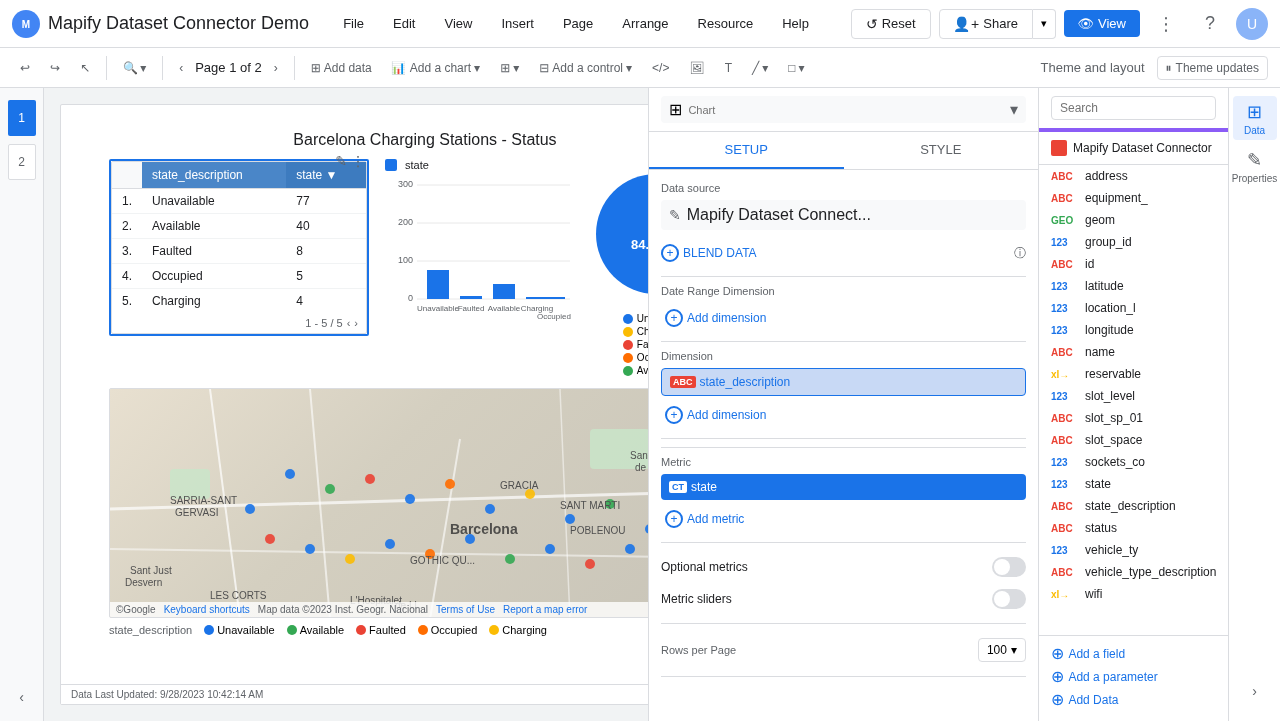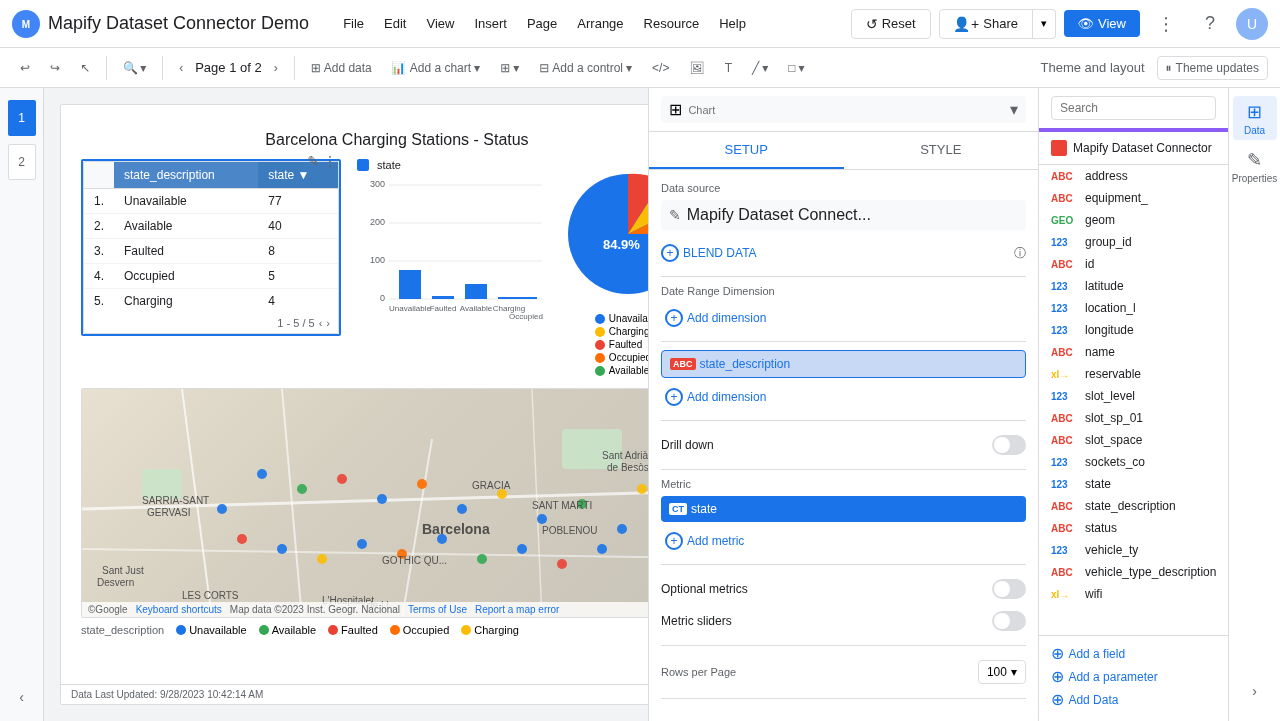--- a/index.html
+++ b/index.html
@@ -5,21 +5,21 @@
     * { box-sizing: border-box; margin: 0; padding: 0; font-family: 'Arial', sans-serif; }
     body { background: #f1f3f4; width: 1280px; height: 721px; overflow: hidden; display: flex; flex-direction: column; }
 
     
     .top-bar {
       display: flex; align-items: center; background: #fff; border-bottom: 1px solid #dadce0;
       padding: 0 12px; height: 48px; gap: 8px;
     }
     .app-logo { width: 28px; height: 28px; background: #4285f4; border-radius: 50%; display: flex; align-items: center; justify-content: center; color: #fff; font-size: 14px; font-weight: bold; flex-shrink: 0; }
     .app-title { font-size: 18px; color: #202124; font-weight: 500; flex-shrink: 0; margin-right: 16px; }
-    .top-menu { display: flex; gap: 0; }
+    .top-menu { display: flex; gap: 9px; }
     .top-menu-item { padding: 4px 10px; font-size: 13px; color: #202124; cursor: pointer; border-radius: 4px; }
     .top-actions { margin-left: auto; display: flex; align-items: center; gap: 8px; }
     .btn-reset { display: flex; align-items: center; gap: 4px; padding: 6px 14px; border: 1px solid #dadce0; border-radius: 4px; background: #fff; font-size: 13px; cursor: pointer; color: #202124; }
     .btn-share { display: flex; align-items: center; gap: 4px; padding: 6px 14px; border: 1px solid #dadce0; border-radius: 4px; background: #fff; font-size: 13px; cursor: pointer; color: #202124; }
     .btn-share-arrow { padding: 6px 8px; border: 1px solid #dadce0; border-left: none; border-radius: 0 4px 4px 0; background: #fff; cursor: pointer; font-size: 11px; }
     .btn-view { display: flex; align-items: center; gap: 4px; padding: 6px 14px; background: #1a73e8; color: #fff; border: none; border-radius: 4px; font-size: 13px; cursor: pointer; }
     .icon-btn { width: 36px; height: 36px; border-radius: 50%; display: flex; align-items: center; justify-content: center; cursor: pointer; color: #5f6368; font-size: 18px; }
     .avatar { width: 32px; height: 32px; border-radius: 50%; background: #8ab4f8; display: flex; align-items: center; justify-content: center; color: #fff; font-size: 14px; cursor: pointer; }
 
     
@@ -229,21 +229,21 @@
   <div class="page-sidebar">
     <div class="page-thumb" style="background:#1a73e8; color:#fff; font-size:12px; width:28px; height:36px; display:flex; align-items:center; justify-content:center; border-radius:2px;">1</div>
     <div class="page-thumb inactive" style="background:#fff; color:#5f6368; border:1px solid #dadce0; font-size:12px; width:28px; height:36px; display:flex; align-items:center; justify-content:center; border-radius:2px;">2</div>
     <div style="flex:1;"></div>
     <div class="toolbar-btn" style="font-size:14px;">‹</div>
   </div>
 
   <div class="canvas-area">
 
     <div class="report-canvas">
-      <div style="padding: 6px 20px;">
+      <div style="padding: 6px 20px; margin-left: 28px;">
         <div class="report-title">Barcelona Charging Stations - Status</div>
 
         <div style="display:flex; gap:16px; align-items:flex-start;">
 
           <div style="width:260px; border:2px solid #1a73e8; border-radius:2px; position:relative;">
             <div style="position:absolute; top:-8px; right:2px; display:flex; gap:4px;">
               <span style="font-size:14px; color:#5f6368; cursor:pointer;">✎</span>
               <span style="font-size:14px; color:#5f6368; cursor:pointer;">⋮</span>
             </div>
             <div class="data-table">
@@ -487,35 +487,32 @@
       <hr class="section-divider">
 
       <div class="section-label">Date Range Dimension</div>
       <div class="add-dimension-btn">
         <div style="width:18px; height:18px; border-radius:50%; border:2px solid #1a73e8; display:flex; align-items:center; justify-content:center; font-size:12px; color:#1a73e8;">+</div>
         <span>Add dimension</span>
       </div>
 
       <hr class="section-divider">
 
+      <div class="section-label">Dimension</div>
       <div class="dimension-box" style="background:#c8d9f5; border:1px solid #1a73e8;">
         <span style="background:#ea4335; color:#fff; font-size:9px; padding:1px 3px; border-radius:2px; font-weight:bold;">ABC</span>
         <span>state_description</span>
       </div>
       <div class="add-dimension-btn">
         <div style="width:18px; height:18px; border-radius:50%; border:2px solid #1a73e8; display:flex; align-items:center; justify-content:center; font-size:12px; color:#1a73e8;">+</div>
         <span>Add dimension</span>
       </div>
 
       <hr class="section-divider">
 
-      <div class="toggle-row">
-        <span class="toggle-label">Drill down</span>
-        <div class="toggle"></div>
-      </div>
 
       <hr class="section-divider">
 
       <div class="section-label">Metric</div>
       <div class="metric-box">
         <span style="background:#fff; color:#1a73e8; font-size:9px; padding:1px 3px; border-radius:2px; font-weight:bold;">CT</span>
         <span>state</span>
       </div>
       <div class="add-dimension-btn">
         <div style="width:18px; height:18px; border-radius:50%; border:2px solid #1a73e8; display:flex; align-items:center; justify-content:center; font-size:12px; color:#1a73e8;">+</div>

